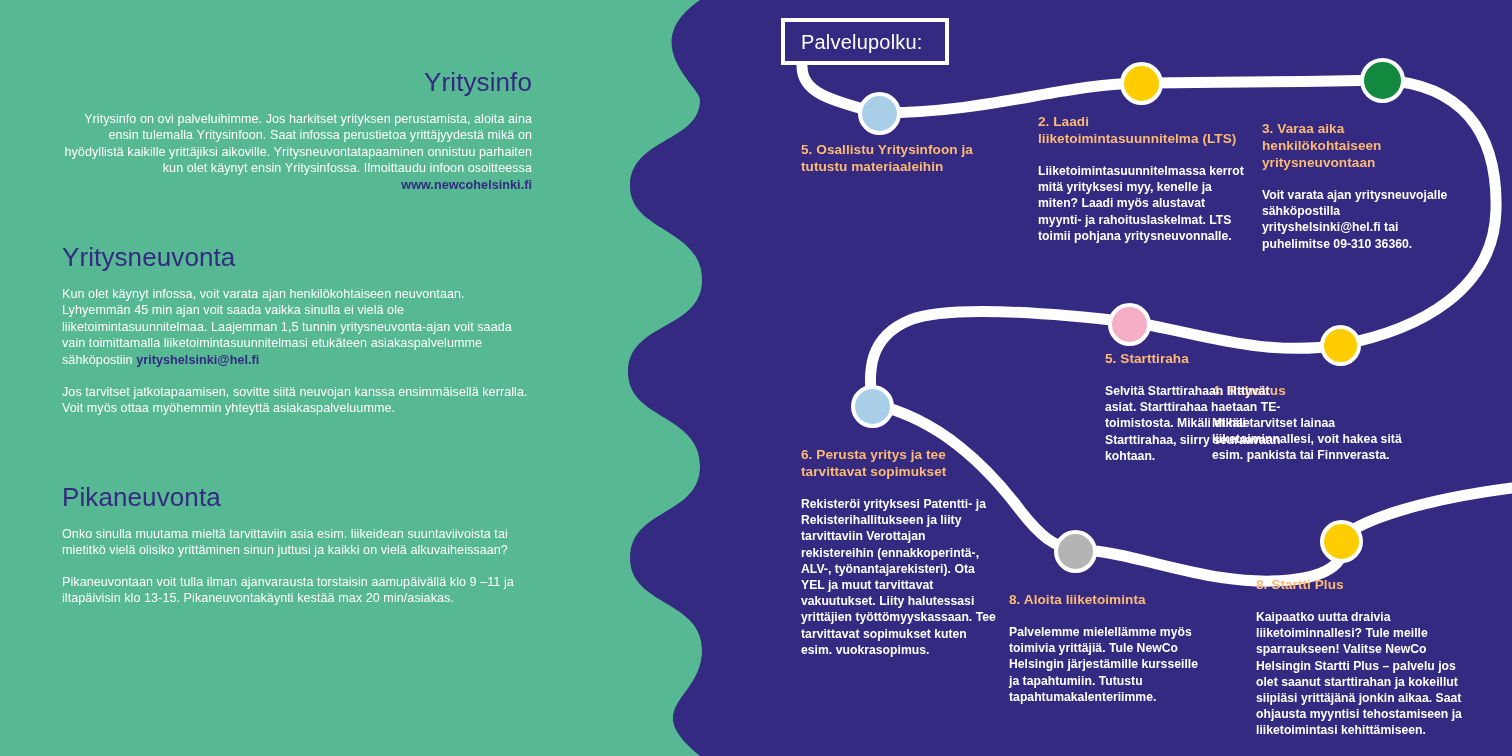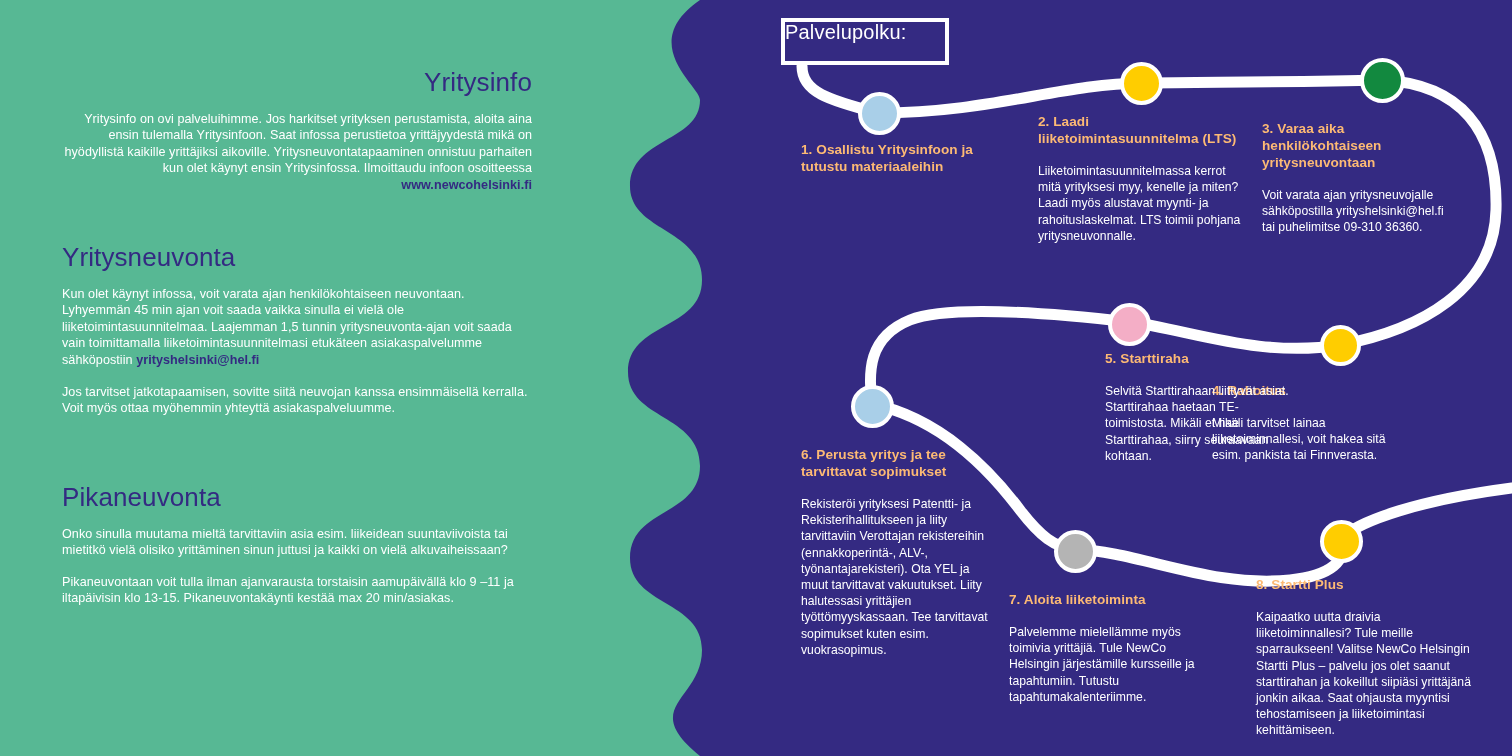--- a/index.html
+++ b/index.html
@@ -28,34 +28,35 @@
   .sect-p + .sect-p{margin-top:15px;}
   .hl{color:#342a82;font-weight:600;}
 
   
   .journey{position:absolute;left:0;top:0;width:1512px;height:756px;}
   .path-svg{position:absolute;left:760px;top:0;width:752px;height:756px;}
 
   .titlebox{
     position:absolute;left:781px;top:18px;width:168px;height:47px;
     border:4px solid #ffffff;background:#342a82;box-sizing:border-box;
-    display:flex;align-items:flex-start;
+    display:flex;align-items:center;padding-left:16px;
   }
   .titlebox span{color:#ffffff;font-size:20px;line-height:1;letter-spacing:.2px;}
 
   .node{position:absolute;border-radius:50%;border:4px solid #ffffff;box-sizing:border-box;}
 
   .step{position:absolute;}
   .step h3{
     margin:0;color:#fdba74;font-size:13.6px;line-height:17px;font-weight:700;
     letter-spacing:.05px;
   }
   .step p{
     margin:16px 0 0 0;color:#ffffff;font-size:12.2px;line-height:16.2px;
     letter-spacing:.02px;
+    font-weight:bold;
   }
 </style>
 </head>
 <body>
 
 <div class="stage">
 
   <div class="bg-purple"></div>
 
   <svg class="bg-teal-svg" viewBox="0 0 760 756" preserveAspectRatio="none">
@@ -123,21 +124,21 @@
     <div class="node" style="left:858px;top:92px;width:43px;height:43px;background:#a9cfe8;"></div>
     <div class="node" style="left:1120px;top:62px;width:43px;height:43px;background:#ffcd00;"></div>
     <div class="node" style="left:1360px;top:58px;width:45px;height:45px;background:#12893f;"></div>
     <div class="node" style="left:1320px;top:325px;width:41px;height:41px;background:#ffcd00;"></div>
     <div class="node" style="left:1108px;top:303px;width:43px;height:43px;background:#f4aec6;"></div>
     <div class="node" style="left:851px;top:385px;width:43px;height:43px;background:#a9cfe8;"></div>
     <div class="node" style="left:1054px;top:530px;width:43px;height:43px;background:#b4b4b4;"></div>
     <div class="node" style="left:1320px;top:520px;width:43px;height:43px;background:#ffcd00;"></div>
 
     <div class="step" style="left:801px;top:141px;width:195px;">
-      <h3>1. Osallistu Yritysinfoon ja tutustu materiaaleihin</h3>
+      <h3>5. Osallistu Yritysinfoon ja tutustu materiaaleihin</h3>
     </div>
 
     <div class="step" style="left:1038px;top:113px;width:208px;">
       <h3>2. Laadi liiketoimintasuunnitelma (LTS)</h3>
       <p>Liiketoimintasuunnitelmassa kerrot mitä yrityksesi myy, kenelle ja miten? Laadi myös alustavat myynti- ja rahoituslaskelmat. LTS toimii pohjana yritysneuvonnalle.</p>
     </div>
 
     <div class="step" style="left:1262px;top:120px;width:190px;">
       <h3>3. Varaa aika henkilökohtaiseen yritysneuvontaan</h3>
       <p>Voit varata ajan yritysneuvojalle sähköpostilla yrityshelsinki@hel.fi tai puhelimitse 09-310 36360.</p>
@@ -152,21 +153,21 @@
       <h3>5. Starttiraha</h3>
       <p>Selvitä Starttirahaan liittyvät asiat. Starttirahaa haetaan TE-toimistosta. Mikäli et hae Starttirahaa, siirry seuraavaan kohtaan.</p>
     </div>
 
     <div class="step" style="left:801px;top:446px;width:196px;">
       <h3>6. Perusta yritys ja tee tarvittavat sopimukset</h3>
       <p>Rekisteröi yrityksesi Patentti- ja Rekisterihallitukseen ja liity tarvittaviin Verottajan rekistereihin (ennakkoperintä-, ALV-, työnantajarekisteri). Ota YEL ja muut tarvittavat vakuutukset. Liity halutessasi yrittäjien työttömyyskassaan. Tee tarvittavat sopimukset kuten esim. vuokrasopimus.</p>
     </div>
 
     <div class="step" style="left:1009px;top:591px;width:200px;">
-      <h3>7. Aloita liiketoiminta</h3>
+      <h3>8. Aloita liiketoiminta</h3>
       <p>Palvelemme mielellämme myös toimivia yrittäjiä. Tule NewCo Helsingin järjestämille kursseille ja tapahtumiin. Tutustu tapahtumakalenteriimme.</p>
     </div>
 
     <div class="step" style="left:1256px;top:576px;width:216px;">
       <h3>8. Startti Plus</h3>
       <p>Kaipaatko uutta draivia liiketoiminnallesi? Tule meille sparraukseen! Valitse NewCo Helsingin Startti Plus – palvelu jos olet saanut starttirahan ja kokeillut siipiäsi yrittäjänä jonkin aikaa. Saat ohjausta myyntisi tehostamiseen ja liiketoimintasi kehittämiseen.</p>
     </div>
 
   </div>
 </div>

